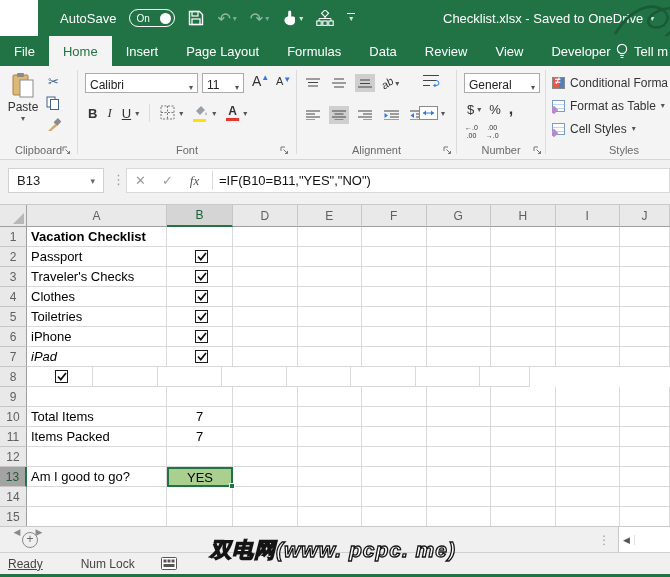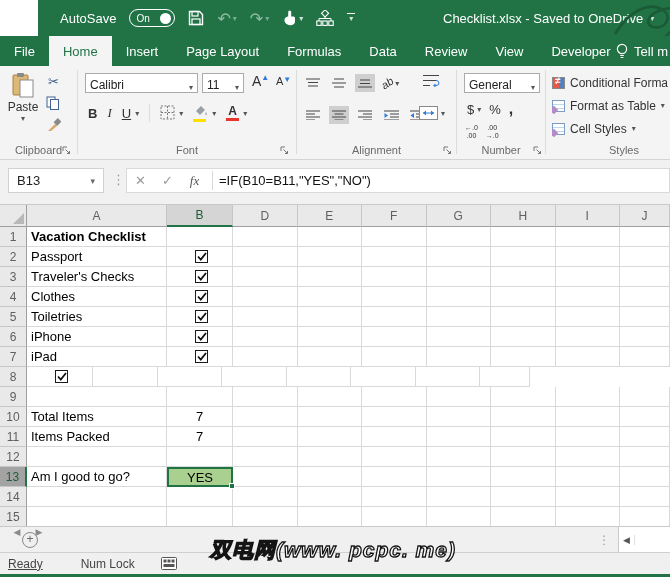--- a/index.html
+++ b/index.html
@@ -505,21 +505,21 @@
           <div class="gc" style="width: 64.5px; flex: 0 0 64.5px;"></div>
           <div class="gc" style="width: 64.5px; flex: 0 0 64.5px;"></div>
           <div class="gc" style="width: 64.5px; flex: 0 0 64.5px;"></div>
           <div class="gc" style="width: 64.5px; flex: 0 0 64.5px;"></div>
           <div class="gc" style="width: 64.5px; flex: 0 0 64.5px;"></div>
           <div class="gc" style="width: 64.5px; flex: 0 0 64.5px;"></div>
           <div class="gc" style="width: 50px; flex: 0 0 50px;"></div>
         </div>
         <div class="grow">
           <div class="rh">7</div>
-          <div class="gc" style="width: 140px; flex: 0 0 140px;">iPad</div>
+          <div class="gc" style="width: 140px; flex: 0 0 140px; font-style: italic;">iPad</div>
           <div class="gc" style="width: 66px; flex: 0 0 66px;">
             <div class="cbx">
               <svg width="10" height="9" viewBox="0 0 10 9">
                 <polyline points="1,4.5 3.8,7.5 9,1" fill="none" stroke="#111" stroke-width="1.8"></polyline>
               </svg>
             </div>
           </div>
           <div class="gc" style="width: 64.5px; flex: 0 0 64.5px;"></div>
           <div class="gc" style="width: 64.5px; flex: 0 0 64.5px;"></div>
           <div class="gc" style="width: 64.5px; flex: 0 0 64.5px;"></div>

